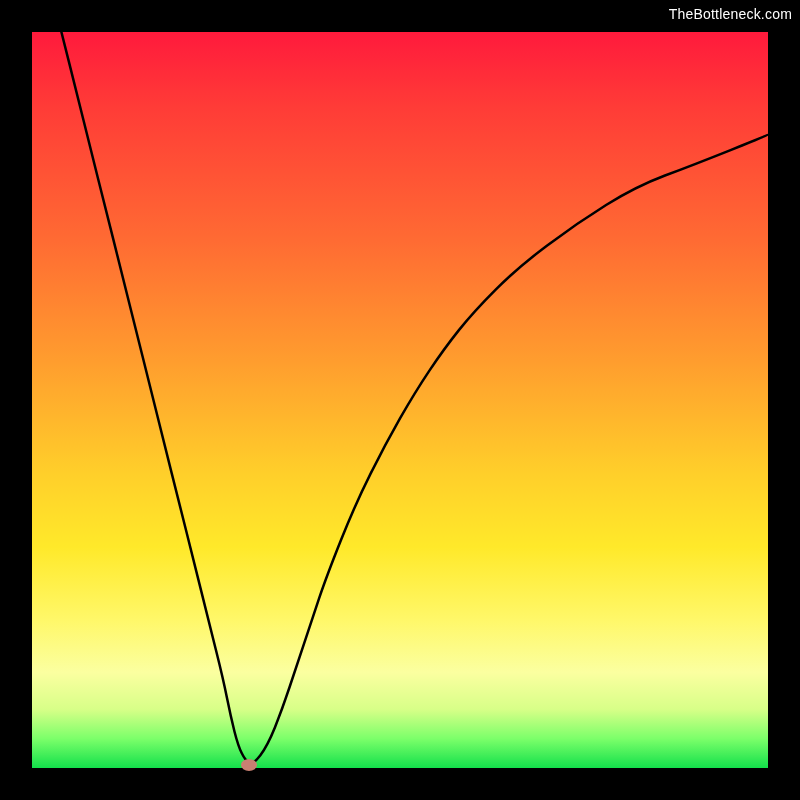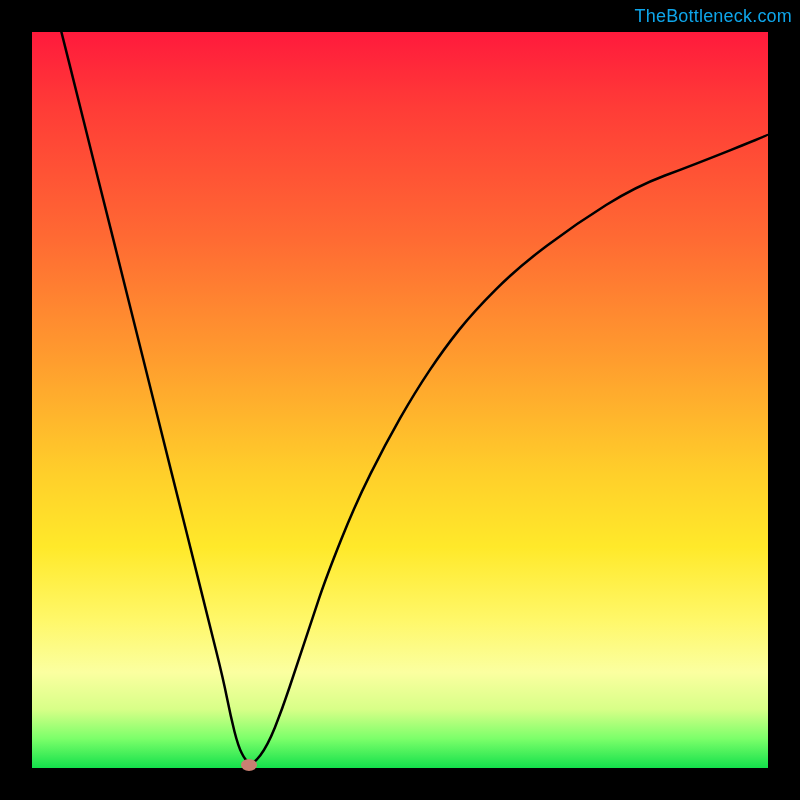--- a/index.html
+++ b/index.html
@@ -35,22 +35,22 @@
       #fbffa0 87%,
       #d8ff88 92%,
       #7cff6a 96%,
       #13e04b 100%
     );
   }
   .watermark {
     position: absolute;
     top: 6px;
     right: 8px;
-    color: #0ea5e9;
-    font-size: 18px;
+    color: #ffffff;
+    font-size: 14px;
     font-weight: 500;
     letter-spacing: 0.2px;
     user-select: none;
   }
   svg.curve {
     position: absolute;
     left: 0; top: 0;
     width: 736px;
     height: 736px;
   }

